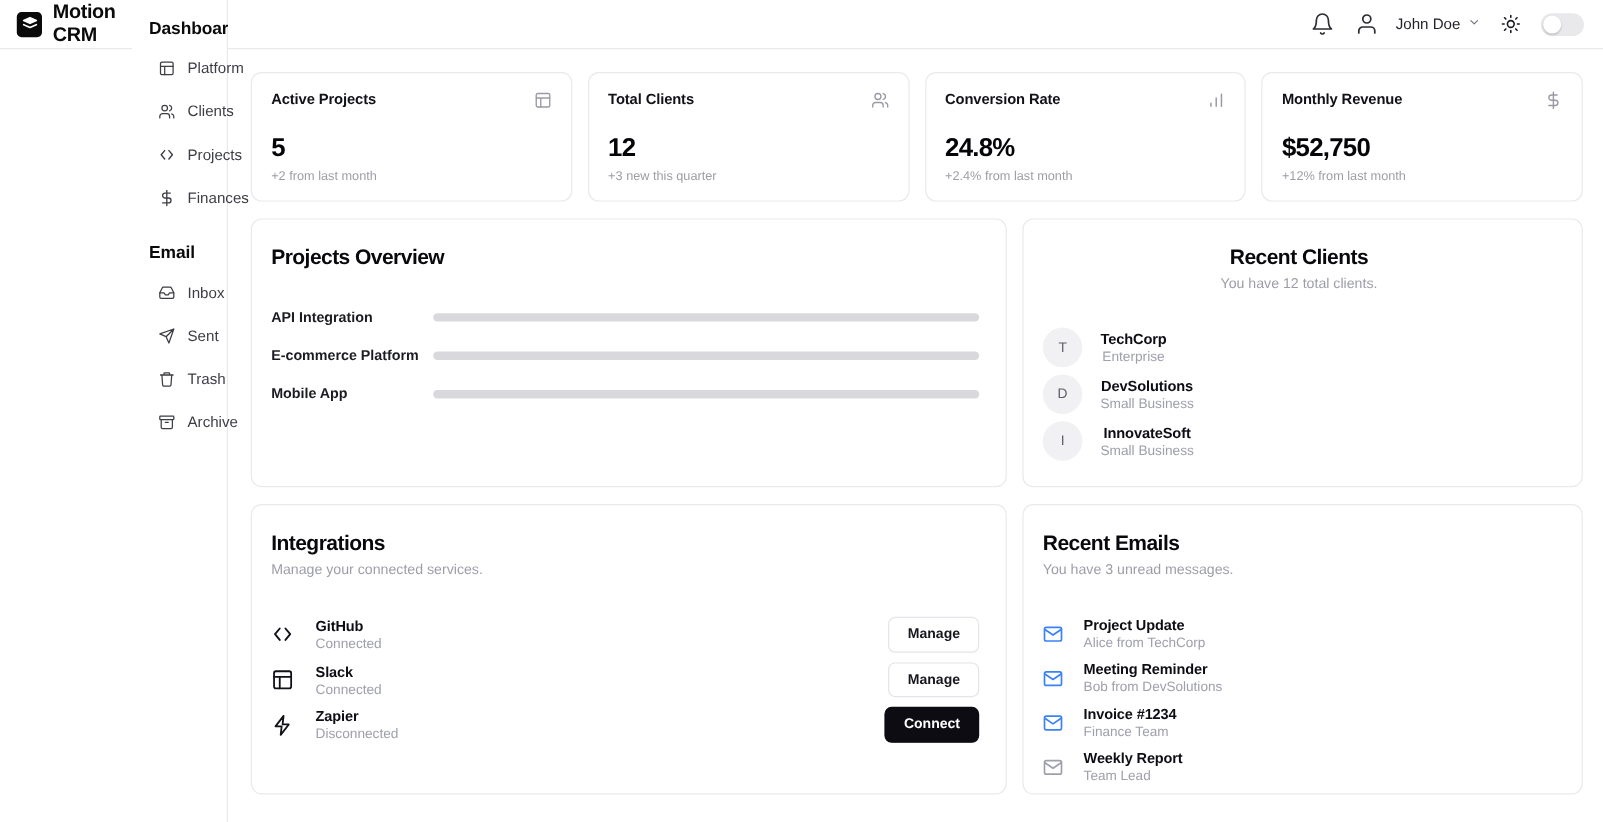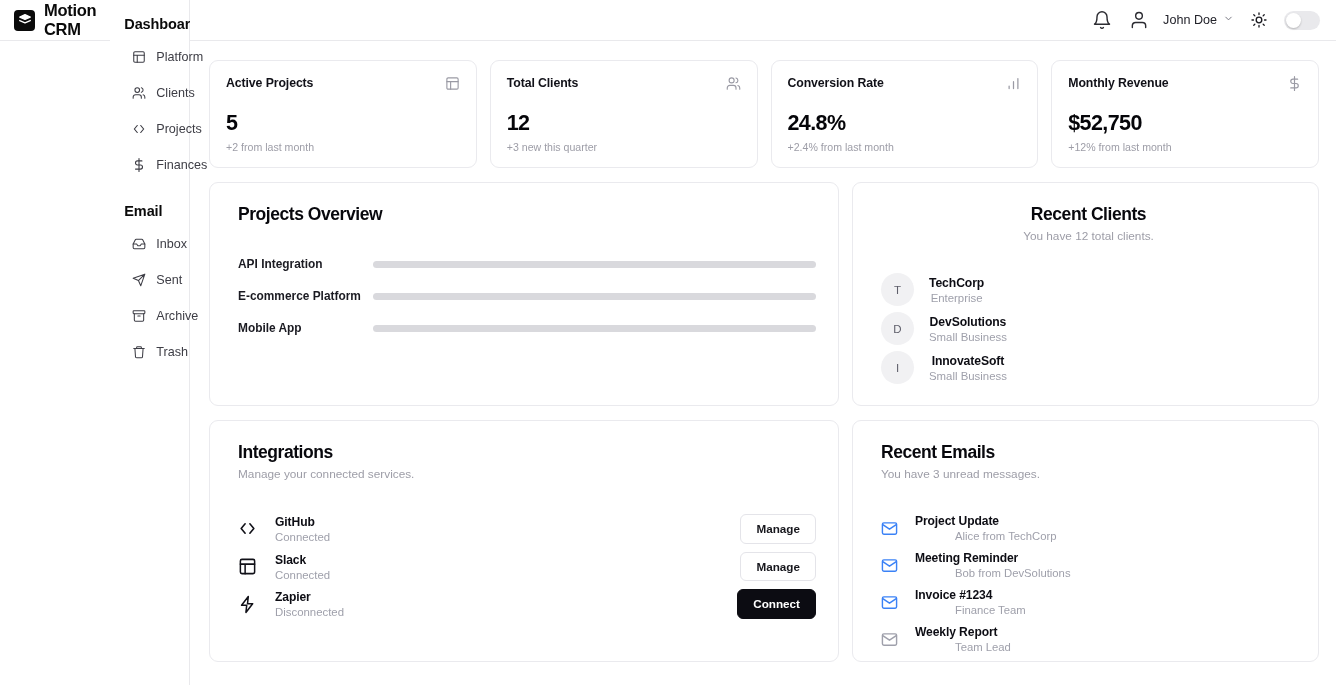--- a/index.html
+++ b/index.html
@@ -92,21 +92,21 @@
   .stat-title { font-size: 12.3px; font-weight: 600; color: #111118; letter-spacing: -0.1px; }
   .stat-icon { width: 15px; height: 15px; color: #9a9aa4; flex: 0 0 15px; display:block; }
   .stat-icon svg { display:block; width: 15px; height: 15px; }
   .stat-value { font-size: 21.5px; font-weight: bold; letter-spacing: -0.6px; color: #050509; margin-bottom: 5px; }
   .stat-sub { font-size: 10.6px; color: #9d9da7; }
 
   .grid-row { display: flex; gap: 13px; margin-bottom: 14px; }
   .col-left { flex: 0 0 630px; }
   .col-right { flex: 1; min-width: 0; }
 
-  .panel { padding: 21px 22px 20px 28px; }
+  .panel { padding: 21px 22px 20px 16px; }
   .panel-title { font-size: 17.5px; font-weight: bold; letter-spacing: -0.45px; color: #08080d; }
   .panel-sub { font-size: 11.8px; color: #9d9da7; margin-top: 4px; }
 
   
   .po-body { margin-top: 32px; }
   .po-row { display: flex; align-items: center; margin-bottom: 18px; }
   .po-row:last-child { margin-bottom: 0; }
   .po-label { width: 135px; flex: 0 0 135px; font-size: 11.9px; font-weight: 600; color: #1b1b22; }
   .po-track {
     flex: 1; height: 7px; border-radius: 4px; background: #d9d9dd;
@@ -145,21 +145,21 @@
   }
   .btn-dark { background: #0c0c12; border-color: #0c0c12; color: #fff; }
 
   
   .email-list { margin-top: 33px; }
   .email-row { display: flex; align-items: center; margin-bottom: 9px; cursor: pointer; }
   .email-row:last-child { margin-bottom: 0; }
   .email-icon { width: 17px; height: 17px; flex: 0 0 17px; margin-right: 17px; display:block; }
   .email-icon svg { display:block; width: 17px; height: 17px; }
   .email-subject { font-size: 12.1px; font-weight: bold; color: #0d0d14; letter-spacing: -0.1px; }
-  .email-from { font-size: 11.3px; color: #9fa0ab; margin-top: 2px; margin-left: 40px; }
+  .email-from { font-size: 11.3px; color: #9fa0ab; margin-top: 2px; }
 </style>
 </head>
 <body>
 
 <div class="app">
 
   <aside class="sidebar">
     <div class="brand">
       <span class="brand-logo">
         <svg viewBox="0 0 24 24" width="14" height="14" fill="none" stroke="#ffffff" stroke-width="2.4" stroke-linecap="round" stroke-linejoin="round">
@@ -233,34 +233,34 @@
             <svg viewBox="0 0 24 24" fill="none" stroke="currentColor" stroke-width="1.8" stroke-linecap="round" stroke-linejoin="round">
               <path d="M22 2L11 13M22 2l-7 20-4-9-9-4 20-7z"></path>
             </svg>
           </span>
           <span>Sent</span>
         </div>
 
         <div class="nav-item">
           <span class="nav-icon">
             <svg viewBox="0 0 24 24" fill="none" stroke="currentColor" stroke-width="1.8" stroke-linecap="round" stroke-linejoin="round">
+              <path d="M3 6h18M8 6V4a1 1 0 0 1 1-1h6a1 1 0 0 1 1 1v2M19 6l-1 14a2 2 0 0 1-2 2H8a2 2 0 0 1-2-2L5 6"></path>
+            </svg>
+          </span>
+          <span>Trash</span>
+        </div>
+
+        <div class="nav-item">
+          <span class="nav-icon">
+            <svg viewBox="0 0 24 24" fill="none" stroke="currentColor" stroke-width="1.8" stroke-linecap="round" stroke-linejoin="round">
               <rect x="2" y="3" width="20" height="5" rx="1"></rect>
                 <path d="M4 8v11a2 2 0 0 0 2 2h12a2 2 0 0 0 2-2V8M10 12h4"></path>
             </svg>
           </span>
           <span>Archive</span>
-        </div>
-
-        <div class="nav-item">
-          <span class="nav-icon">
-            <svg viewBox="0 0 24 24" fill="none" stroke="currentColor" stroke-width="1.8" stroke-linecap="round" stroke-linejoin="round">
-              <path d="M3 6h18M8 6V4a1 1 0 0 1 1-1h6a1 1 0 0 1 1 1v2M19 6l-1 14a2 2 0 0 1-2 2H8a2 2 0 0 1-2-2L5 6"></path>
-            </svg>
-          </span>
-          <span>Trash</span>
         </div>
       </div>
 
     </nav>
   </aside>
 
   <div class="main">
 
     <header class="topbar">
       <span class="icon-btn">

